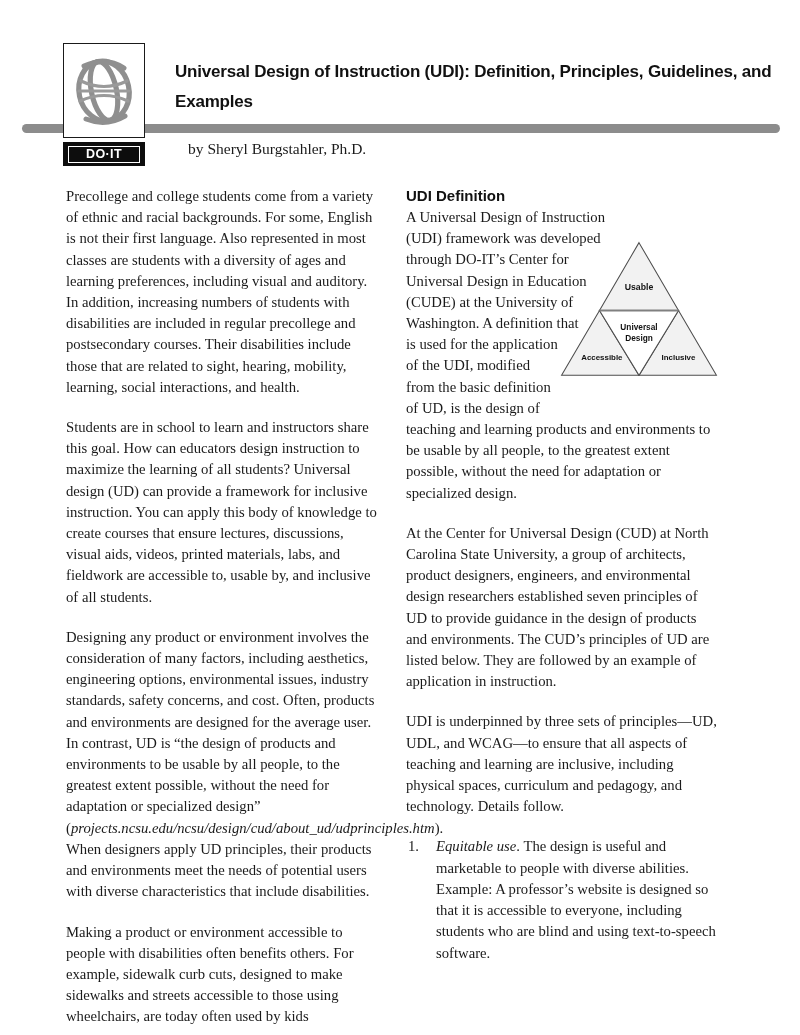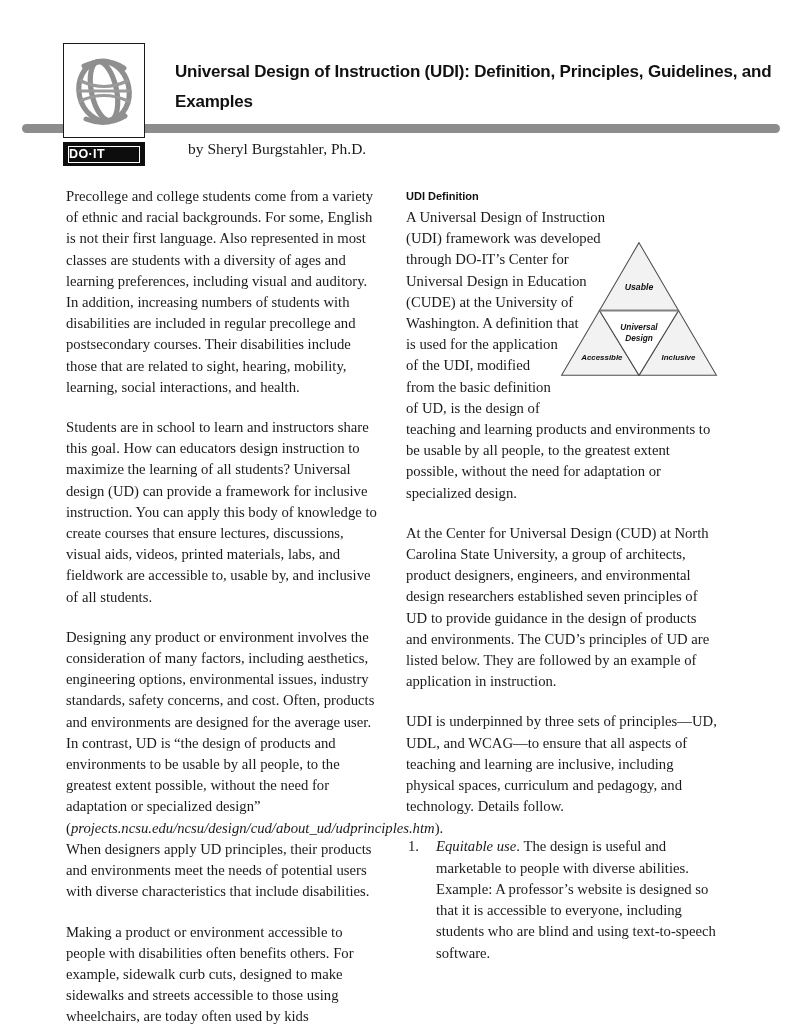--- a/index.html
+++ b/index.html
@@ -70,20 +70,21 @@
     display: flex;
     align-items: center;
     justify-content: center;
   }
   .doit-inner {
     width: 70px;
     height: 15px;
     border: 1.4px solid #ffffff;
     display: flex;
     align-items: center;
+    justify-content: center;
   }
   .doit-text {
     color: #ffffff;
     font-family: "Liberation Sans", sans-serif;
     font-weight: bold;
     font-size: 12.5px;
     letter-spacing: 0.4px;
     line-height: 1;
     white-space: nowrap;
   }
@@ -120,36 +121,35 @@
   }
   .col-left  { left: 66px; }
   .col-right { left: 406px; }
 
   .col p {
     margin: 0 0 19px 0;
   }
   .sec-head {
     font-family: "Liberation Sans", sans-serif;
     font-weight: bold;
-    font-size: 11px;
+    font-size: 15px;
     line-height: 20px;
     margin: 0 0 1px 0;
     color: #111;
   }
   .it { font-style: italic; margin-top: 8px; }
 
   
   .tri-figure {
     float: right;
     width: 158px;
     height: 176px;
     margin: 14px 0 2px 8px;
     shape-outside: polygon(0 100%, 50% 0, 100% 100%);
     position: relative;
-    font-style: italic;
   }
   .tri-svg { display: block; width: 158px; height: 176px; }
 
   
   ol.principles {
     margin: 0;
     padding: 0;
     list-style: none;
     counter-reset: pnum;
   }

